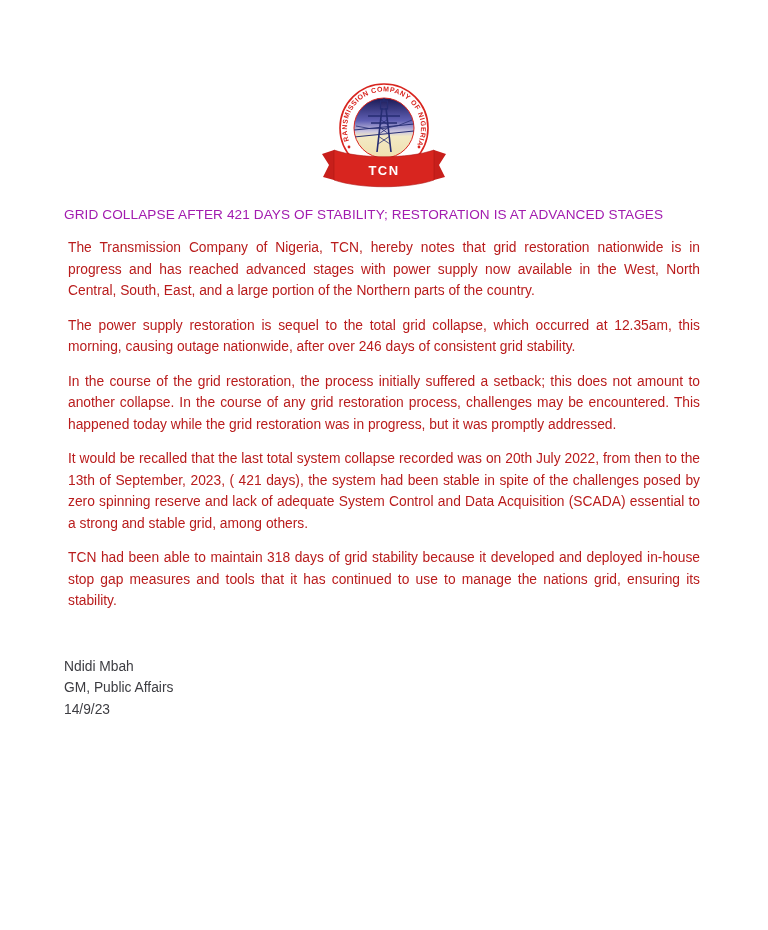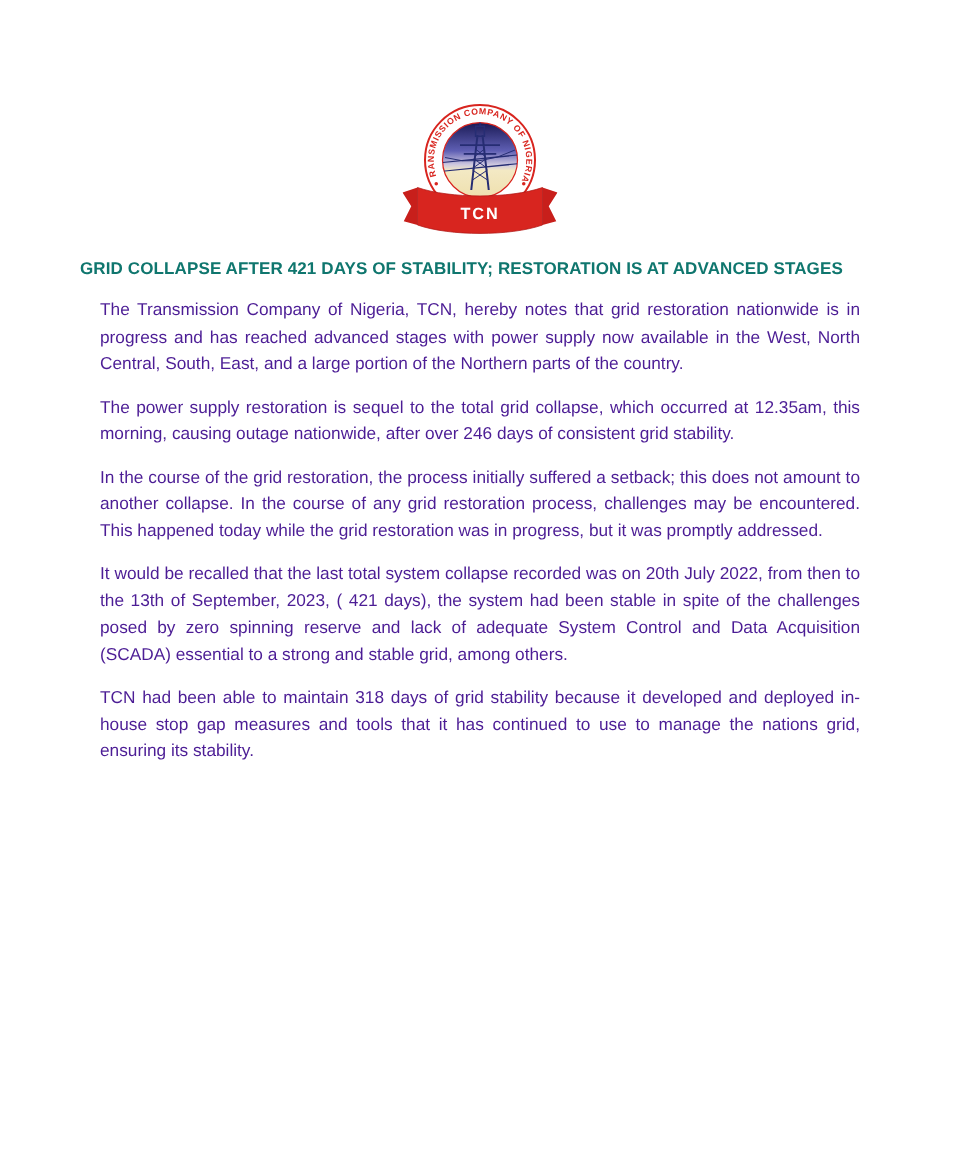--- a/index.html
+++ b/index.html
@@ -18,30 +18,30 @@
     overflow: hidden;
   }
   .logo-wrap {
     display: flex;
     justify-content: center;
     padding-top: 80px;
   }
   .doc-heading {
     margin: 14px 0 12px 0;
     font-size: 13.6px;
-    font-weight: bold;
-    color: #0f766e;
+    font-weight: normal;
+    color: #a21caf;
     letter-spacing: 0.1px;
     line-height: 1.35;
   }
   .doc-body p {
-    margin: 13px 16px;
+    margin: 13px 4px;
     font-size: 13.8px;
     line-height: 21.5px;
-    color: #4c1d95;
+    color: #b91c1c;
     text-align: justify;
   }
   .signature {
     margin-top: 44px;
     font-size: 13.8px;
     line-height: 21.5px;
     color: #3d3d42;
   }
   .ring-text {
     font-size: 7px;
@@ -116,14 +116,19 @@
   <h1 class="doc-heading">GRID COLLAPSE AFTER 421 DAYS OF STABILITY; RESTORATION IS AT ADVANCED STAGES</h1>
 
   <div class="doc-body">
     <p>The Transmission Company of Nigeria, TCN, hereby notes that grid restoration nationwide is in progress and has reached advanced stages with power supply now available in the West, North Central, South, East, and a large portion of the Northern parts of the country.</p>
     <p>The power supply restoration is sequel to the total grid collapse, which occurred at 12.35am, this morning, causing outage nationwide, after over 246 days of consistent grid stability.</p>
     <p>In the course of the grid restoration, the process initially suffered a setback; this does not amount to another collapse. In the course of any grid restoration process, challenges may be encountered. This happened today while the grid restoration was in progress, but it was promptly addressed.</p>
     <p>It would be recalled that the last total system collapse recorded was on 20th July 2022,  from then to the 13th of September, 2023, ( 421 days), the system had been stable in spite of the challenges posed by zero spinning reserve and lack of adequate System Control and Data Acquisition (SCADA) essential to a strong and stable grid, among others.</p>
     <p>TCN had been able to maintain 318 days of grid stability because it developed and deployed in-house stop gap measures and tools that it has continued to use to manage the nations grid, ensuring its stability.</p>
   </div>
 
+  <div class="signature">
+    <div>Ndidi Mbah</div>
+    <div>GM, Public Affairs</div>
+    <div>14/9/23</div>
+  </div>
 
 </div>
 
 </body></html>

